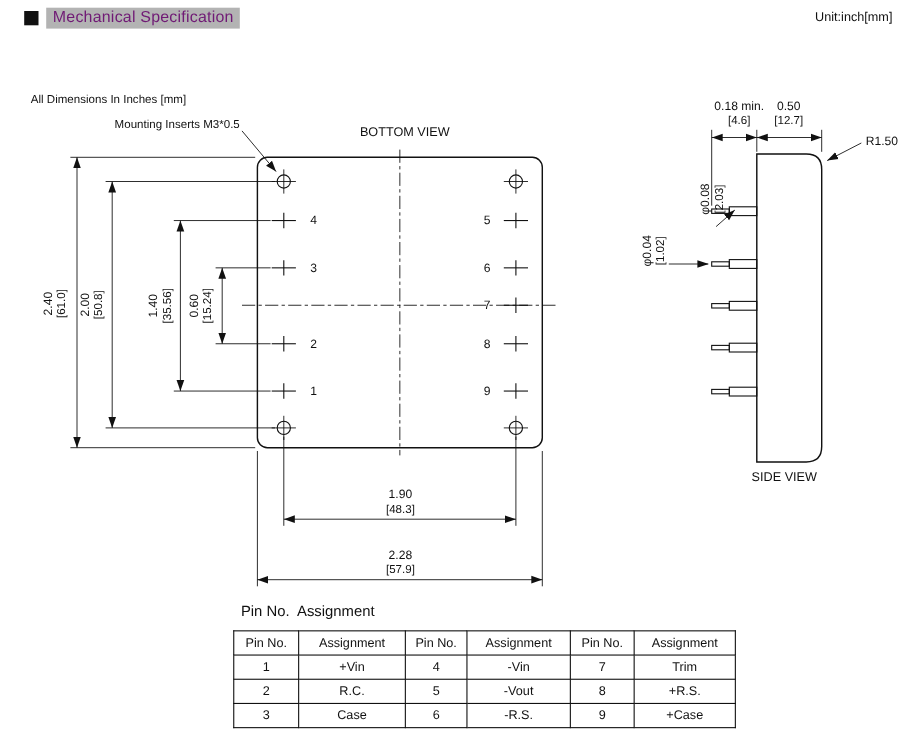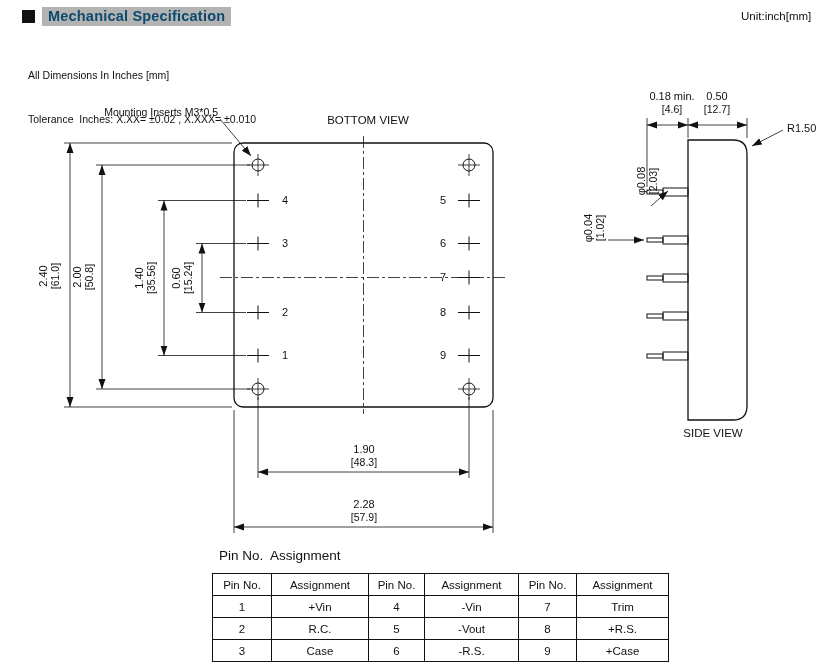--- a/index.html
+++ b/index.html
@@ -2,25 +2,25 @@
 <html><head>
 <meta charset="utf-8">
 <style>
   html,body { margin:0; padding:0; background:#fff; }
   .page { position:relative; width:832px; height:667px; background:#fff;
           font-family:"Liberation Sans", sans-serif; color:#111; overflow:hidden; }
 
   
   .hdr { position:absolute; left:22px; top:7px; display:flex; align-items:center; gap:7px; }
   .hdr .sq { width:13px; height:13px; background:#111; flex:0 0 auto; }
-  .hdr .t { background:#b3b3b3; color:#0c4a6e; font-weight:bold; font-size:14.5px;
+  .hdr .t { background:#b3b3b3; color:#701a75; font-weight:normal; font-size:14.5px;
             padding:1px 6px 2px 6px; letter-spacing:.2px; white-space:pre; }
   .unit { position:absolute; left:741px; top:10px; font-size:11.5px; }
 
-  .notes { position:absolute; left:28px; top:39px; font-size:10.5px; line-height:14.5px; white-space:pre; }
+  .notes { position:absolute; left:28px; top:55px; font-size:10.5px; line-height:14.5px; white-space:pre; }
 
   
   svg.draw { position:absolute; left:0; top:0; }
   .ol   { stroke:#111; stroke-width:1.3; fill:none; }
   .med  { stroke:#111; stroke-width:1;   fill:none; }
   .thin { stroke:#111; stroke-width:0.8; fill:none; }
   .cl   { stroke:#111; stroke-width:0.8; fill:none; stroke-dasharray:12 3 3 3; }
   text.svgt { fill:#111; stroke:none; font-family:"Liberation Sans", sans-serif; }
   .t11 { font-size:11px; }
   .t10 { font-size:10.5px; }
@@ -247,21 +247,20 @@
   </svg>
 
   <div class="hdr">
     <div class="sq"></div>
     <div class="t">Mechanical Specification</div>
   </div>
   <div class="unit">Unit:inch[mm]</div>
 
   <div class="notes">
     <div>All Dimensions In Inches [mm]</div>
-    <div>Tolerance  Inches: X.XX= ±0.02 , X.XXX= ±0.010</div>
   </div>
 
   <div class="tablewrap">
     <div class="tbl-title">Pin No.  Assignment</div>
     <table class="pins">
       <colgroup>
         <col style="width:59px">
           <col style="width:97px">
           <col style="width:56px">
         <col style="width:94px">

